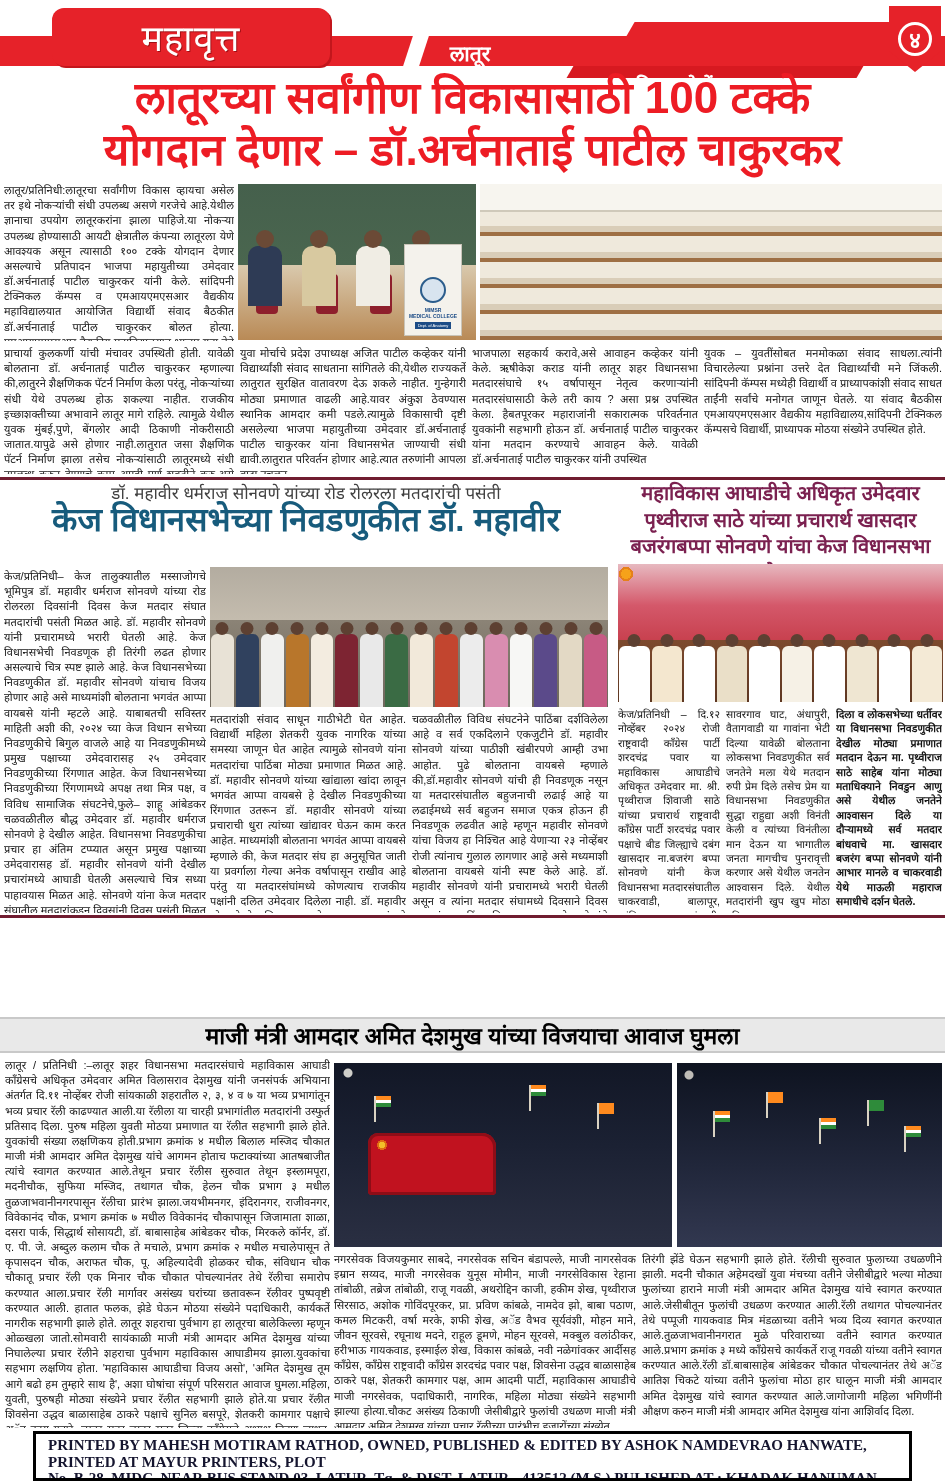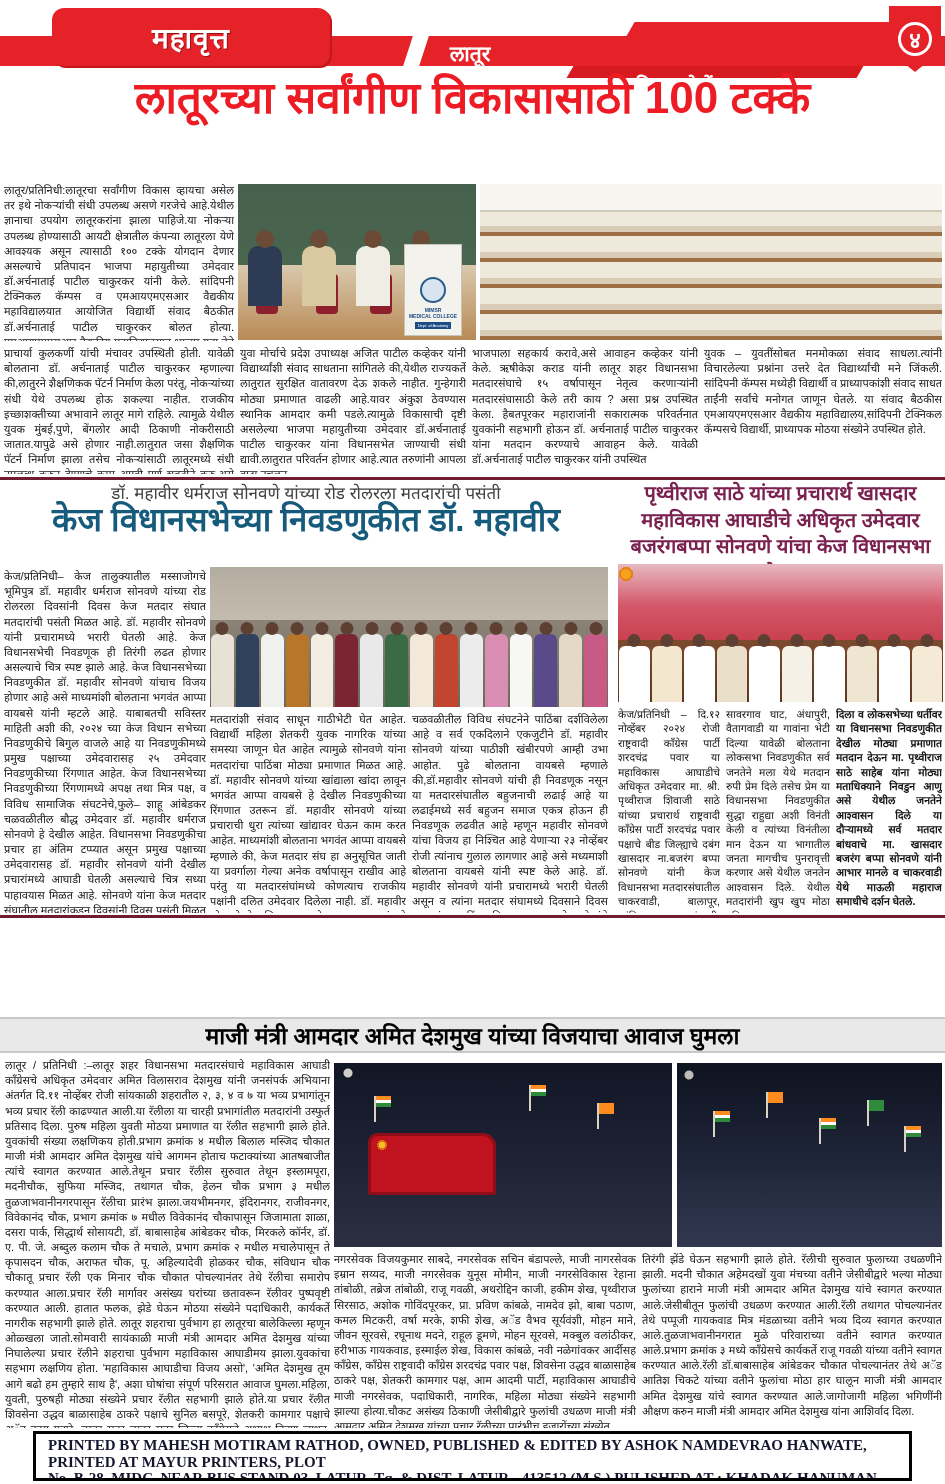--- a/index.html
+++ b/index.html
@@ -15,21 +15,21 @@
   .ribbon-main { position:absolute; left:0; top:30px; width:945px; height:30px; background:#e62229; }
   .ribbon-slash { position:absolute; left:408px; top:28px; width:16px; height:34px; background:#ffffff; transform:skewX(-18deg); }
   .ribbon-upper { position:absolute; left:630px; top:16px; width:300px; height:16px; background:#e62229; transform:skewX(-30deg); }
   .ribbon-lower { position:absolute; left:570px; top:60px; width:290px; height:12px; background:#d71920; transform:skewX(-30deg); }
   .logo-box {
     position:absolute; left:52px; top:2px; width:278px; height:58px;
     background:#e62229; border-radius:12px;
     display:flex; align-items:center; justify-content:center;
     box-shadow:2px 2px 0 #c3161c;
   }
-  .logo-text { color:#fff; font-size:28px; font-weight:bold; letter-spacing:1px; text-shadow:1px 1px 0 #9e0f14; }
+  .logo-text { color:#fff; font-size:36px; font-weight:normal; letter-spacing:1px; text-shadow:1px 1px 0 #9e0f14; }
   .mast-edition { position:absolute; left:390px; top:33px; width:160px; text-align:center; color:#fff; font-weight:bold; font-size:21px; }
   .mast-date { position:absolute; left:585px; top:34px; width:270px; color:#fff; font-weight:bold; font-size:19px;margin-top:32px; }
   .page-badge {
     position:absolute; right:4px; top:0; width:52px; height:66px; background:#e62229;
     clip-path:polygon(0 0,100% 0,100% 68%,50% 100%,0 68%);
     display:flex; align-items:center; justify-content:center;
   }
   .page-badge-inner {
     width:34px; height:34px; border:3px solid #fff; border-radius:50%;
     display:flex; align-items:center; justify-content:center;
@@ -116,20 +116,21 @@
     </div>
     <div class="mast-edition">लातूर</div>
     <div class="mast-date">बुधवार दि.१३ नोव्हेंबर २०२४</div>
     <div class="page-badge">
       <div class="page-badge-inner">४</div>
     </div>
   </div>
 
   <div class="hl-red-main">
     <div>लातूरच्या सर्वांगीण विकासासाठी 100 टक्के</div>
+    <div>योगदान देणार – डॉ.अर्चनाताई पाटील चाकुरकर</div>
   </div>
 
   <div class="col" style="left:4px;top:183px;width:230px;height:158px;">लातूर/प्रतिनिधी:लातूरचा सर्वांगीण विकास व्हायचा असेल तर इथे नोकऱ्यांची संधी उपलब्ध असणे गरजेचे आहे.येथील ज्ञानाचा उपयोग लातूरकरांना झाला पाहिजे.या नोकऱ्या उपलब्ध होण्यासाठी आयटी क्षेत्रातील कंपन्या लातूरला येणे आवश्यक असून त्यासाठी १०० टक्के योगदान देणार असल्याचे प्रतिपादन भाजपा महायुतीच्या उमेदवार डॉ.अर्चनाताई पाटील चाकुरकर यांनी केले. सांदिपनी टेक्निकल कॅम्पस व एमआयएमएसआर वैद्यकीय महाविद्यालयात आयोजित विद्यार्थी संवाद बैठकीत डॉ.अर्चनाताई पाटील चाकुरकर बोलत होत्या. एमआयएमएसआर वैद्यकीय महाविद्यालयात भाजप युवा नेते ऋषीकेश कराड,युवामोर्चाचे प्रदेश उपाध्यक्ष अजित पाटील कव्हेकर,हैबतपूरकर महाराज,</div>
 
   <div class="photo ph-meeting" style="left:238px;top:184px;width:238px;height:156px;">
     <div class="chair" style="left:18px;bottom:26px;"></div>
     <div class="chair" style="left:78px;bottom:26px;"></div>
     <div class="chair" style="left:132px;bottom:26px;"></div>
     <div class="person" style="left:10px;bottom:34px;background:#2e3b55;"></div>
     <div class="person" style="left:64px;bottom:34px;background:#d8c9a0;"></div>
@@ -151,22 +152,22 @@
   <div class="col" style="left:704px;top:346px;width:238px;height:128px;">युवक – युवतींसोबत मनमोकळा संवाद साधला.त्यांनी विचारलेल्या प्रश्नांना उत्तरे देत विद्यार्थ्यांची मने जिंकली. सांदिपनी कॅम्पस मध्येही विद्यार्थी व प्राध्यापकांशी संवाद साधत ताईंनी सर्वांचे मनोगत जाणून घेतले. या संवाद बैठकीस एमआयएमएसआर वैद्यकीय महाविद्यालय,सांदिपनी टेक्निकल कॅम्पसचे विद्यार्थी, प्राध्यापक मोठया संख्येने उपस्थित होते.</div>
 
   <div class="hdiv" style="top:477px;"></div>
 
   <div class="kicker2">डॉ. महावीर धर्मराज सोनवणे  यांच्या रोड रोलरला मतदारांची पसंती</div>
   <div class="hl-blue">
     <div>केज विधानसभेच्या निवडणुकीत डॉ. महावीर</div>
   </div>
 
   <div class="hl-purple">
+    <div>महाविकास आघाडीचे अधिकृत उमेदवार</div>
     <div>पृथ्वीराज  साठे यांच्या प्रचारार्थ खासदार</div>
-    <div>महाविकास आघाडीचे अधिकृत उमेदवार</div>
     <div>बजरंगबप्पा सोनवणे यांचा केज विधानसभा  दौरा !</div>
   </div>
 
   <div class="col" style="left:4px;top:569px;width:202px;height:344px;">केज/प्रतिनिधी– केज तालुक्यातील मस्साजोगचे भूमिपुत्र डॉ. महावीर धर्मराज सोनवणे यांच्या रोड रोलरला दिवसांनी दिवस केज मतदार संघात मतदारांची पसंती मिळत आहे. डॉ. महावीर सोनवणे यांनी प्रचारामध्ये भरारी घेतली आहे. केज विधानसभेची निवडणूक ही तिरंगी लढत होणार असल्याचे चित्र स्पष्ट झाले आहे. केज विधानसभेच्या निवडणुकीत डॉ. महावीर सोनवणे यांचाच विजय होणार आहे असे माध्यमांशी बोलताना भगवंत आप्पा वायबसे यांनी म्हटले आहे. याबाबतची सविस्तर माहिती अशी की, २०२४ च्या केज विधान सभेच्या निवडणुकीचे बिगुल वाजले आहे या निवडणुकीमध्ये प्रमुख पक्षाच्या उमेदवारासह २५ उमेदवार निवडणुकीच्या रिंगणात आहेत. केज विधानसभेच्या निवडणुकीच्या रिंगणामध्ये अपक्ष तथा मित्र पक्ष, व विविध सामाजिक संघटनेचे,फुले– शाहू आंबेडकर चळवळीतील बौद्ध उमेदवार डॉ. महावीर धर्मराज सोनवणे हे देखील आहेत. विधानसभा निवडणुकीचा प्रचार हा अंतिम टप्प्यात असून प्रमुख पक्षाच्या उमेदवारासह डॉ. महावीर सोनवणे यांनी देखील प्रचारांमध्ये आघाडी घेतली असल्याचे चित्र सध्या पाहावयास मिळत आहे. सोनवणे यांना केज मतदार संघातील मतदारांकडून दिवसांनी दिवस पसंती मिळत असल्याचे चित्र आता स्पष्ट होऊ लागले आहे. डॉ. महावीर सोनवणे हे त्यांच्या कार्यकर्ते व मित्र परिवारासह सर्व संघटनेतील पदाधिकाऱ्यांना सोबत घेऊन मतदार संघातील गावोगावात जाऊन</div>
 
   <div class="photo ph-group" style="left:210px;top:567px;width:398px;height:140px;">
     <div class="crowd-row">
       <span style="background:#e8e2d6;"></span>
         <span style="background:#30415e;"></span>
         <span style="background:#f0f0ee;"></span>

